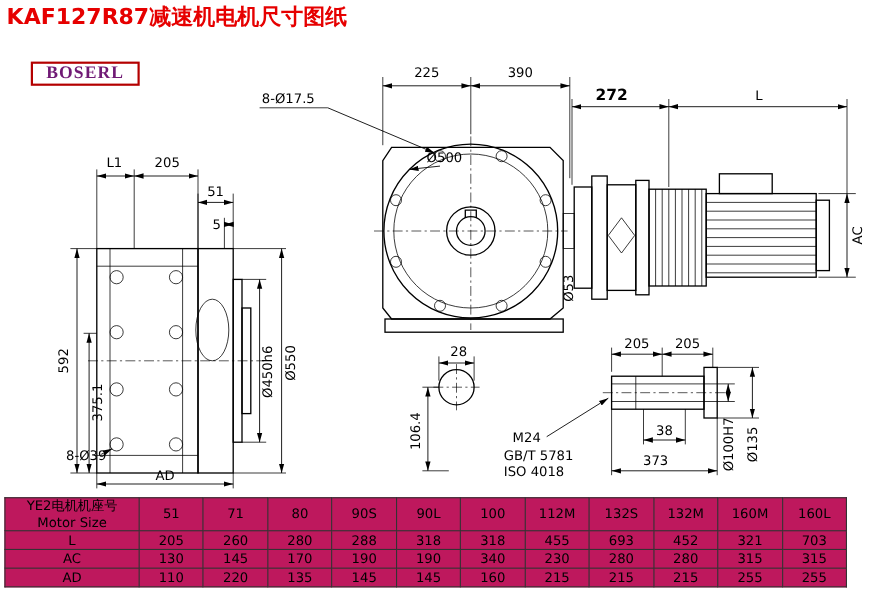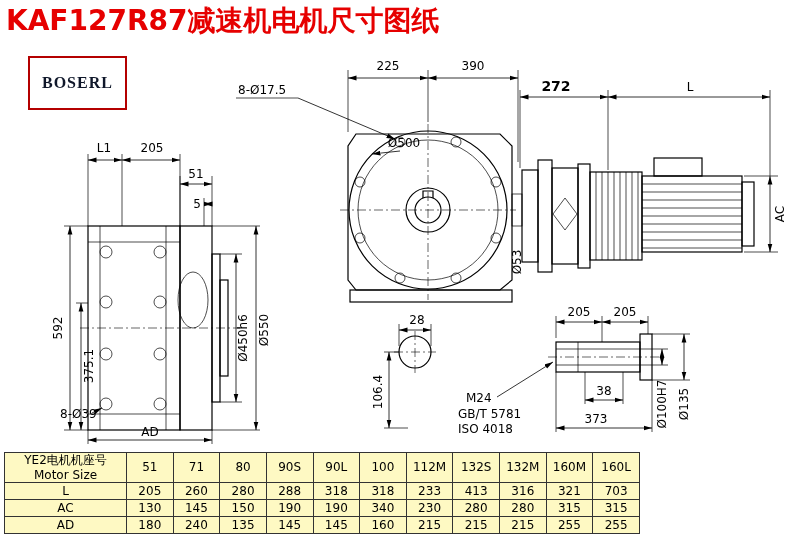--- a/index.html
+++ b/index.html
@@ -1,36 +1,36 @@
 <!DOCTYPE html>
 <html><head>
 <meta charset="utf-8">
 <style>
   *{box-sizing:border-box}
   html,body{margin:0;padding:0}
   body{width:800px;height:535px;background:#fff;position:relative;overflow:hidden;
        font-family:"DejaVu Sans",sans-serif}
-  .title{position:absolute;left:6px;top:2px;margin:0;font-size:28px;font-weight:bold;
+  .title{position:absolute;left:6px;top:2px;margin:0;font-size:20px;font-weight:bold;
          color:#e60000;z-index:3;font-family:"DejaVu Sans",sans-serif}
-  .logo{position:absolute;left:28px;top:56px;border:2px solid #b40000;padding:16px 12px;
-        color:#0f172a;font:bold 16px "Liberation Serif",serif;letter-spacing:1px;
+  .logo{position:absolute;left:28px;top:56px;border:2px solid #b40000;padding:0 12px;
+        color:#701a75;font:bold 16px "Liberation Serif",serif;letter-spacing:1px;
         z-index:3;background:#fff}
   svg{position:absolute;left:0;top:0;z-index:1}
   
   .ln{stroke:#000;stroke-width:1.2;fill:none}
   .tn{stroke:#000;stroke-width:0.7;fill:none}
   .cl{stroke:#000;stroke-width:0.6;fill:none;stroke-dasharray:9 3 2 3}
   .dim{stroke:#000;stroke-width:0.8;fill:none;marker-start:url(#ar);marker-end:url(#ar)}
   .ldr{stroke:#000;stroke-width:0.8;fill:none;marker-end:url(#ar)}
   text.t{font:12px "DejaVu Sans",sans-serif;fill:#000;text-anchor:middle}
   text.ts{text-anchor:start}
   text.tb{font:bold 14px "DejaVu Sans",sans-serif}
   
-  .dwg-table{position:absolute;left:4px;top:452px;width:636px;z-index:2;
-             border-collapse:collapse;table-layout:fixed;background:#fef9c3}
+  .dwg-table{position:absolute;left:4px;top:452px;width:766px;z-index:2;
+             border-collapse:collapse;table-layout:fixed;background:#be185d}
   .dwg-table th,.dwg-table td{border:1px solid #333;font-size:12px;font-weight:normal;
              text-align:center;padding:0;height:17px;line-height:1.2;color:#000;overflow:hidden}
   .dwg-table .hdr{height:30px}
   .hdr-first{font-size:11px;line-height:1.3}
 </style>
 </head>
 <body>
 
 <h1 class="title">KAF127R87减速机电机尺寸图纸</h1>
 <div class="logo">
@@ -265,44 +265,44 @@
     <th>160L</th>
   </tr>
   <tr>
     <th>L</th>
     <td>205</td>
     <td>260</td>
     <td>280</td>
     <td>288</td>
     <td>318</td>
     <td>318</td>
-    <td>233</td>
-    <td>413</td>
-    <td>316</td>
+    <td>455</td>
+    <td>693</td>
+    <td>452</td>
     <td>321</td>
     <td>703</td>
   </tr>
   <tr>
     <th>AC</th>
     <td>130</td>
     <td>145</td>
-    <td>150</td>
+    <td>170</td>
     <td>190</td>
     <td>190</td>
     <td>340</td>
     <td>230</td>
     <td>280</td>
     <td>280</td>
     <td>315</td>
     <td>315</td>
   </tr>
   <tr>
     <th>AD</th>
-    <td>180</td>
-    <td>240</td>
+    <td>110</td>
+    <td>220</td>
     <td>135</td>
     <td>145</td>
     <td>145</td>
     <td>160</td>
     <td>215</td>
     <td>215</td>
     <td>215</td>
     <td>255</td>
     <td>255</td>
   </tr>

